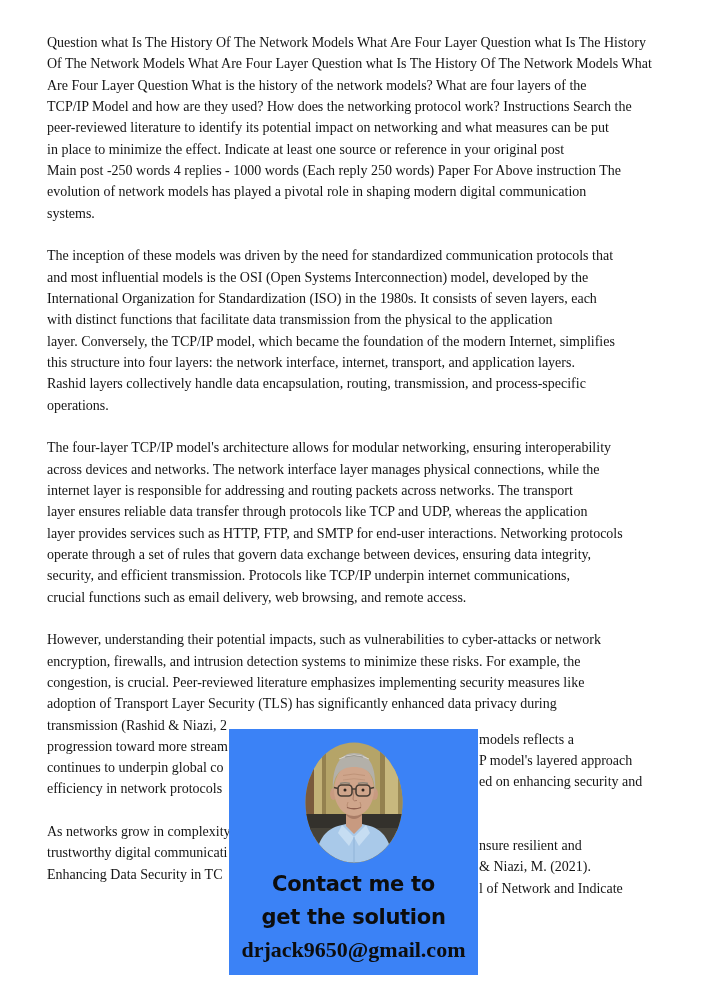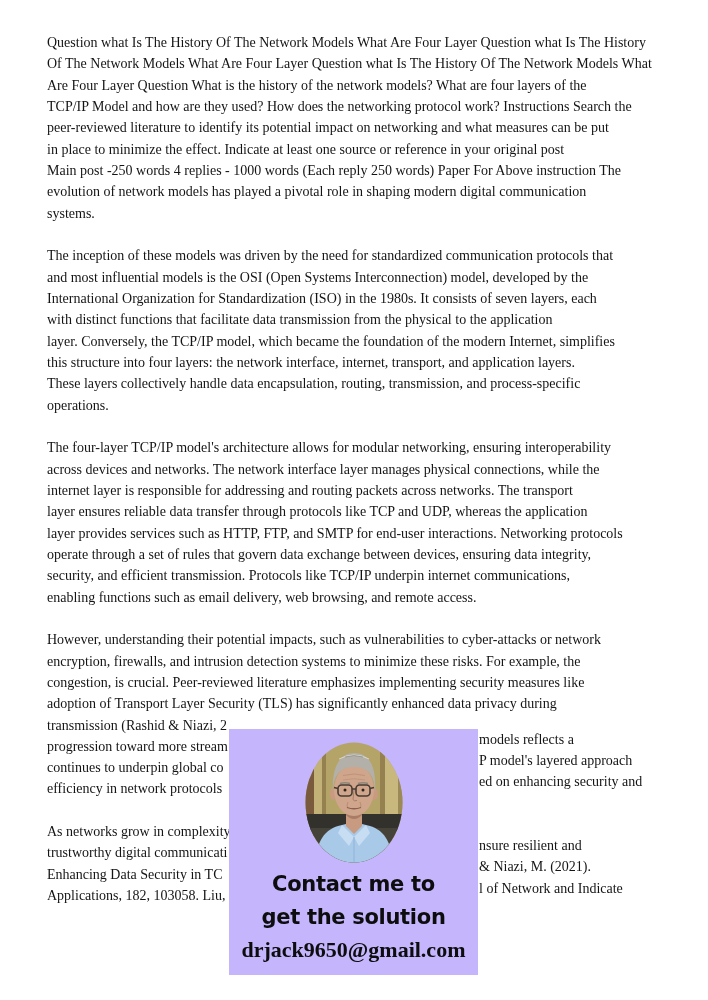--- a/index.html
+++ b/index.html
@@ -73,52 +73,51 @@
         <div class="line">evolution of network models has played a pivotal role in shaping modern digital communication</div>
         <div class="line">systems.</div>
       </div>
       <div class="para">
         <div class="line">The inception of these models was driven by the need for standardized communication protocols that</div>
         <div class="line">and most influential models is the OSI (Open Systems Interconnection) model, developed by the</div>
         <div class="line">International Organization for Standardization (ISO) in the 1980s. It consists of seven layers, each</div>
         <div class="line">with distinct functions that facilitate data transmission from the physical to the application</div>
         <div class="line">layer. Conversely, the TCP/IP model, which became the foundation of the modern Internet, simplifies</div>
         <div class="line">this structure into four layers: the network interface, internet, transport, and application layers.</div>
-        <div class="line">These layers collectively handle data encapsulation, routing, transmission, and process-specific</div>
+        <div class="line">Rashid layers collectively handle data encapsulation, routing, transmission, and process-specific</div>
         <div class="line">operations.</div>
       </div>
       <div class="para">
         <div class="line">The four-layer TCP/IP model's architecture allows for modular networking, ensuring interoperability</div>
         <div class="line">across devices and networks. The network interface layer manages physical connections, while the</div>
         <div class="line">internet layer is responsible for addressing and routing packets across networks. The transport</div>
         <div class="line">layer ensures reliable data transfer through protocols like TCP and UDP, whereas the application</div>
         <div class="line">layer provides services such as HTTP, FTP, and SMTP for end-user interactions. Networking protocols</div>
         <div class="line">operate through a set of rules that govern data exchange between devices, ensuring data integrity,</div>
         <div class="line">security, and efficient transmission. Protocols like TCP/IP underpin internet communications,</div>
-        <div class="line">enabling functions such as email delivery, web browsing, and remote access.</div>
+        <div class="line">crucial functions such as email delivery, web browsing, and remote access.</div>
       </div>
       <div class="para">
         <div class="line">However, understanding their potential impacts, such as vulnerabilities to cyber-attacks or network</div>
         <div class="line">encryption, firewalls, and intrusion detection systems to minimize these risks. For example, the</div>
         <div class="line">congestion, is crucial. Peer-reviewed literature emphasizes implementing security measures like</div>
         <div class="line">adoption of Transport Layer Security (TLS) has significantly enhanced data privacy during</div>
         <div class="line"><span>transmission (Rashid &amp; Niazi, 2</span><span class="frag-r" style="left: 432px;">models reflects a</span></div>
         <div class="line"><span>progression toward more stream</span><span class="frag-r" style="left: 432px;">P model's layered approach</span></div>
         <div class="line"><span>continues to underpin global co</span><span class="frag-r" style="left: 432px;">ed on enhancing security and</span></div>
         <div class="line"><span>efficiency in network protocols</span><span class="frag-r" style="left: 432px;"></span></div>
       </div>
       <div class="para">
         <div class="line"><span>As networks grow in complexity</span><span class="frag-r" style="left: 432px;">nsure resilient and</span></div>
         <div class="line"><span>trustworthy digital communicati</span><span class="frag-r" style="left: 432px;">&amp; Niazi, M. (2021).</span></div>
         <div class="line"><span>Enhancing Data Security in TC</span><span class="frag-r" style="left: 432px;">l of Network and Indicate</span></div>
-        <div class="line"><span>Applications, 182, 103058. Liu,</span><span class="frag-r" style="left: 432px;"></span></div>
       </div>
     </div>
 
-  <div class="card" style="background-color: #c4b5fd; color: rgb(13, 13, 13);">
+  <div class="card" style="background-color: #3b82f6; color: rgb(13, 13, 13);">
     <svg class="avatar" viewBox="0 0 98 121" xmlns="http://www.w3.org/2000/svg" aria-hidden="true">
       <defs>
         <clipPath id="ov">
             <ellipse cx="49" cy="60.5" rx="48.5" ry="60"></ellipse>
           </clipPath>
       </defs>
       <g clip-path="url(#ov)">
         <rect width="98" height="121" fill="#b5a468"></rect>
         <rect x="0" width="9" height="121" fill="#7a5a3c"></rect>
         <rect x="9" width="8" height="121" fill="#c3b277"></rect>

